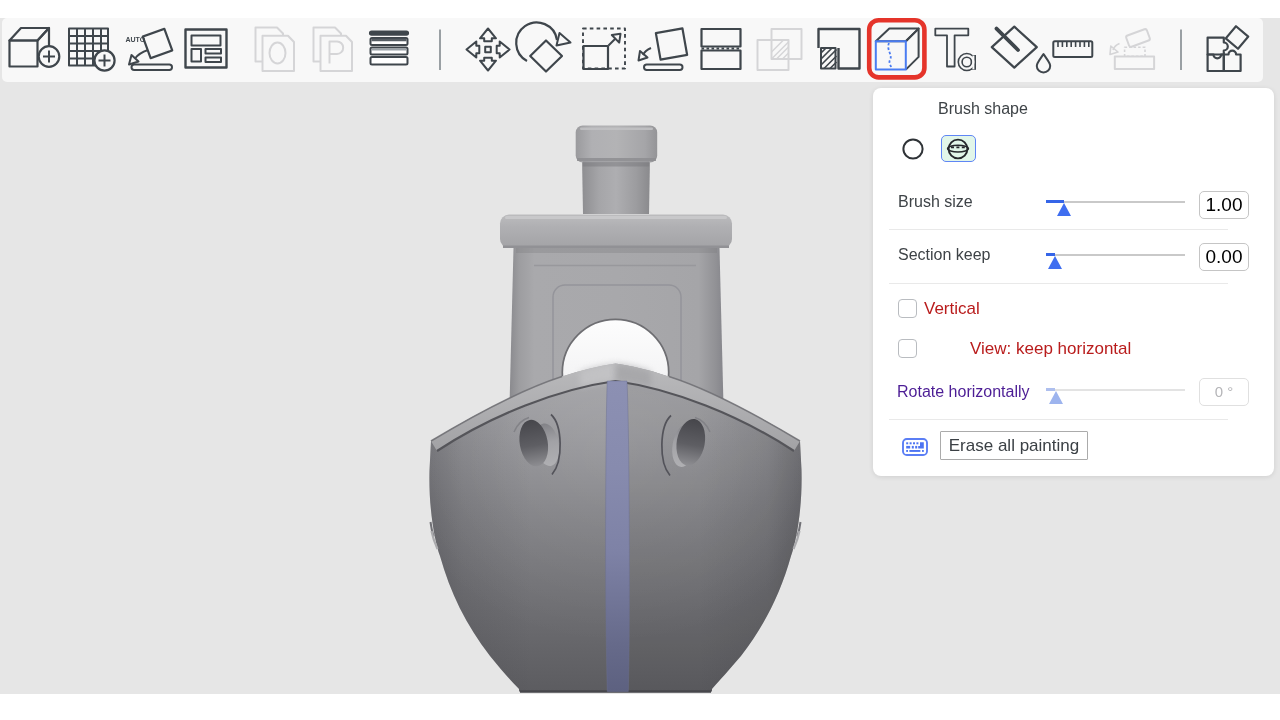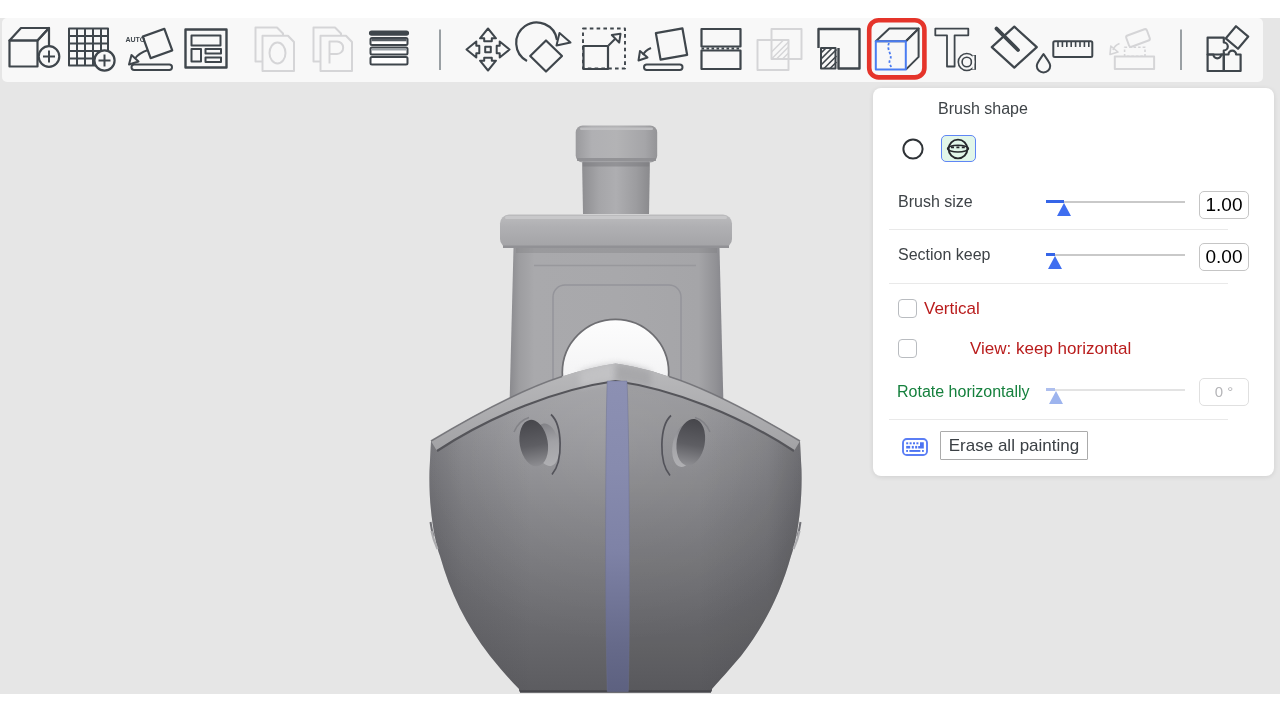--- a/index.html
+++ b/index.html
@@ -326,21 +326,21 @@
     <div class="trackact" style="left:173px;top:165px;width:9px;"></div>
     <div class="thumb" style="left:175px;top:168px;"></div>
     <div class="vbox" style="left:326px;top:155px;">0.00</div>
     <div class="sep" style="top:195px;"></div>
 
     <div class="cb" style="left:25px;top:211px;"></div>
     <div class="cblabel" style="left:51px;top:211px;">Vertical</div>
     <div class="cb" style="left:25px;top:251px;"></div>
     <div class="cblabel" style="left:51px;top:251px;margin-left:46px;">View: keep horizontal</div>
 
-    <div class="abs" style="left:24px;top:295px;color:#15803d;font-size:16px;">Rotate horizontally</div>
+    <div class="abs" style="left:24px;top:295px;color:#4c1d95;font-size:16px;">Rotate horizontally</div>
     <div class="track" style="left:173px;top:301px;width:139px;background:#e3e3e3;"></div>
     <div class="trackact" style="left:173px;top:300px;width:9px;background:#aebfee;"></div>
     <div class="thumb" style="left:176px;top:303px;border-bottom-color:#9db4ee;"></div>
     <div class="vbox" style="left:326px;top:290px;border-color:#e0e0e0;color:#b5b5b8;font-size:15px;">0 °</div>
     <div class="sep" style="top:331px;"></div>
 
     <svg class="abs" style="left:29px;top:350px" width="26" height="18" viewBox="0 0 26 18">
       <rect x="1" y="1" width="24" height="16" rx="3.8" fill="#ffffff" stroke="#5b7ef5" stroke-width="1.9"></rect>
       <g fill="#4d74f2">
         <rect x="4.2" y="4.3" width="2" height="2"></rect>

